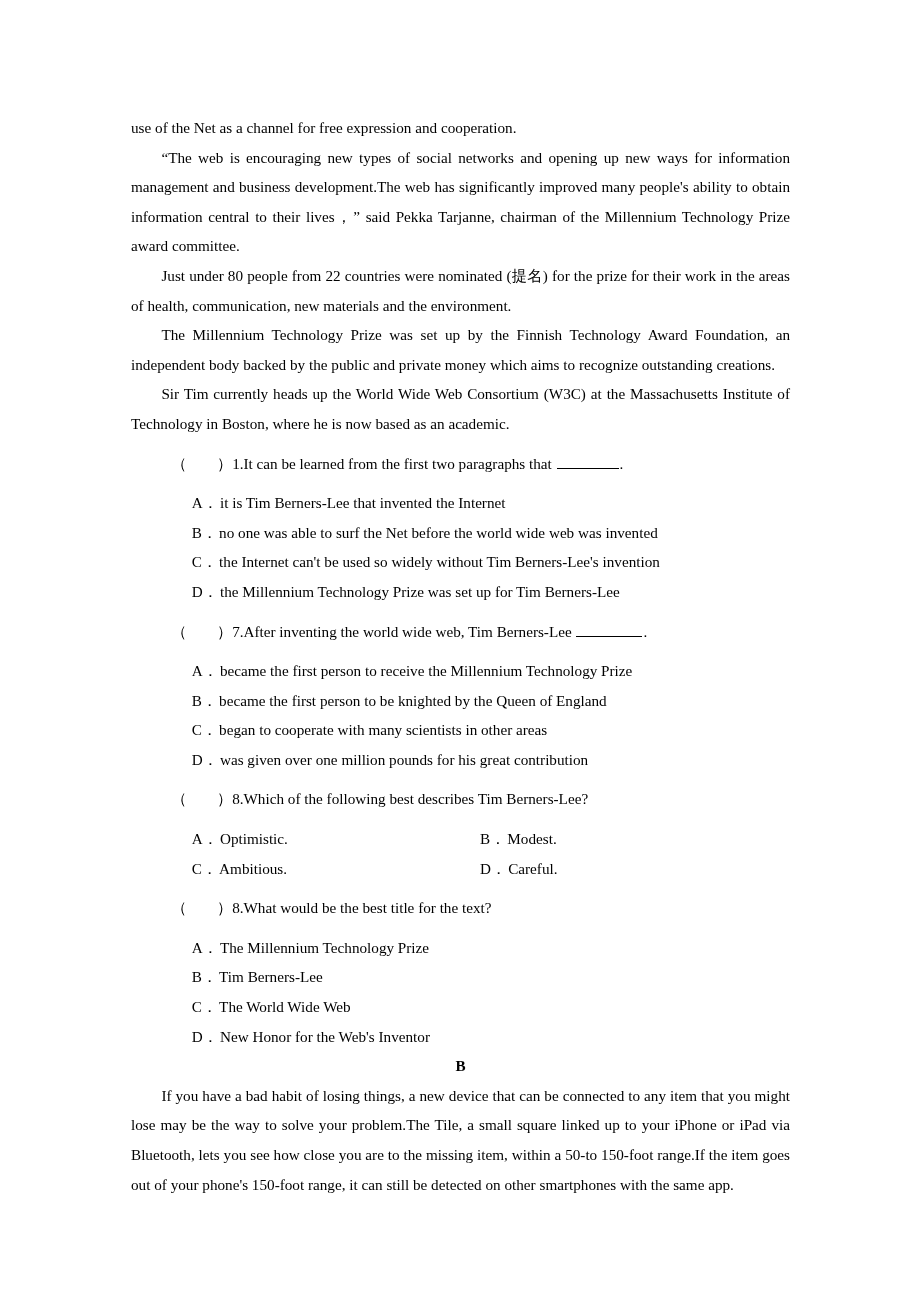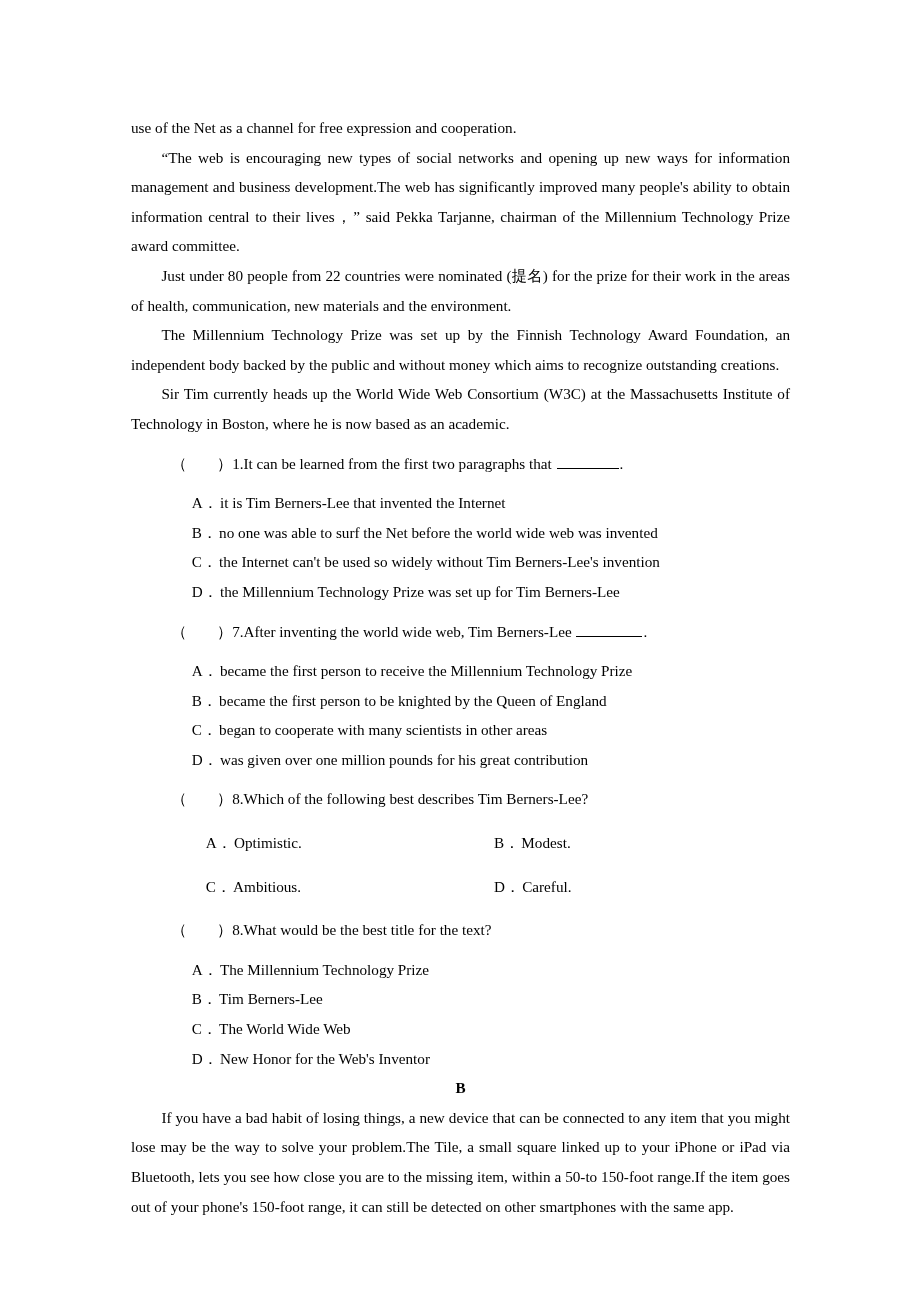--- a/index.html
+++ b/index.html
@@ -67,21 +67,21 @@
   }
   .opt-letter {
     display: inline-block;
   }
   .opt-text {
     margin-left: 2px;
   }
 
   
   .option-row {
-    margin: 14px;
+    margin: 0;
     text-indent: 2em;
     white-space: nowrap;
     position: relative;
   }
   .option-row .col2 {
     position: absolute;
     left: 349px;
     top: 0;
     text-indent: 0;
   }
@@ -100,21 +100,21 @@
 
 <div class="page">
   <div class="doc-body">
 
     <p class="para no-indent">use of the Net as a channel for free expression and cooperation.</p>
 
     <p class="para">“The web is encouraging new types of social networks and opening up new ways for information management and business development.The web has significantly improved many people's ability to obtain information central to their lives，”  said Pekka Tarjanne, chairman of the Millennium Technology Prize award committee.</p>
 
     <p class="para">Just under 80 people from 22 countries were nominated (提名) for the prize for their work in the areas of health, communication, new materials and the environment.</p>
 
-    <p class="para">The Millennium Technology Prize was set up by the Finnish Technology Award Foundation, an independent body backed by the public and without money which aims to recognize outstanding creations.</p>
+    <p class="para">The Millennium Technology Prize was set up by the Finnish Technology Award Foundation, an independent body backed by the public and private money which aims to recognize outstanding creations.</p>
 
     <p class="para">Sir Tim currently heads up the World Wide Web Consortium (W3C) at the Massachusetts Institute of Technology in Boston, where he is now based as an academic.</p>
 
     <p class="question"><span class="q-paren">（　　）</span><span>1.It can be learned from the first two paragraphs that </span><span class="blank-line"></span><span>.</span></p>
 
     <p class="option"><span class="opt-letter">A</span><span class="dot">．</span><span class="opt-text">it is Tim Berners-Lee that invented the Internet</span></p>
 
     <p class="option"><span class="opt-letter">B</span><span class="dot">．</span><span class="opt-text">no one was able to surf the Net before the world wide web was invented</span></p>
 
     <p class="option"><span class="opt-letter">C</span><span class="dot">．</span><span class="opt-text">the Internet can't be used so widely without Tim Berners-Lee's invention</span></p>

